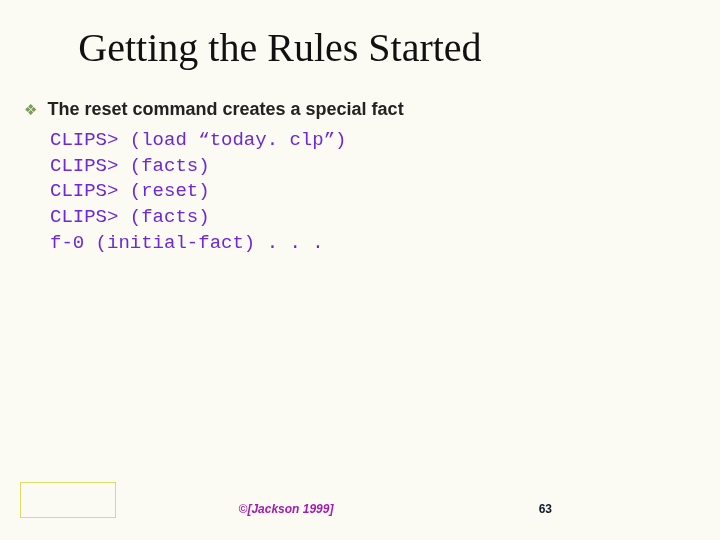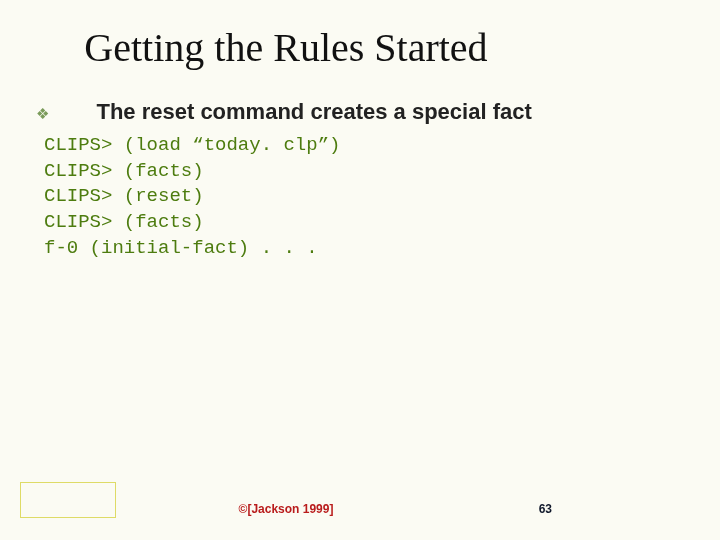--- a/index.html
+++ b/index.html
@@ -8,21 +8,21 @@
     background: #fbfbf3;
     font-family: Arial, Helvetica, sans-serif;
     color: #1a1a1a;
     position: relative;
     overflow: hidden;
   }
   .slide {
     width: 572px;
     height: 540px;
     position: relative;
-    padding: 18px 36px 0 36px;
+    padding: 18px 36px 0 24px;
   }
   .title {
     font-family: "Times New Roman", Times, serif;
     font-size: 40px;
     font-weight: 400;
     text-align: center;
     margin-top: 6px;
     margin-bottom: 28px;
     color: #111;
   }
@@ -35,30 +35,29 @@
   .bullet-icon {
     color: #7b9b5a;
     font-size: 15px;
     line-height: 1;
     flex-shrink: 0;
     margin-top: 3px;
   }
   .bullet-text {
     font-family: Arial, Helvetica, sans-serif;
     font-weight: 700;
-    font-size: 22px;
+    font-size: 18px;
     color: #222;
-    margin-left: 37px;
   }
   .code-block {
     font-family: "Courier New", Courier, monospace;
     font-size: 19px;
     line-height: 1.35;
-    color: #4d7c0f;
-    margin-left: 8px;
+    color: #6d28d9;
+    margin-left: 26px;
     white-space: pre;
   }
   .code-block.second {
     margin-top: 30px;
   }
   .footer-left-box {
     position: absolute;
     left: 20px;
     bottom: 22px;
     width: 96px;
@@ -67,21 +66,22 @@
     background: #fbfbf3;
   }
   .copyright {
     position: absolute;
     bottom: 24px;
     left: 50%;
     transform: translateX(-50%);
     font-family: Arial, Helvetica, sans-serif;
     font-size: 12px;
     font-weight: 700;
-    color: #b91c1c;
+    color: #a21caf;
+    font-style: italic;
   }
   .copyright .outer { }
   .page-num {
     position: absolute;
     right: 20px;
     bottom: 24px;
     font-family: Arial, Helvetica, sans-serif;
     font-size: 12px;
     font-weight: 700;
     color: #0f172a;

